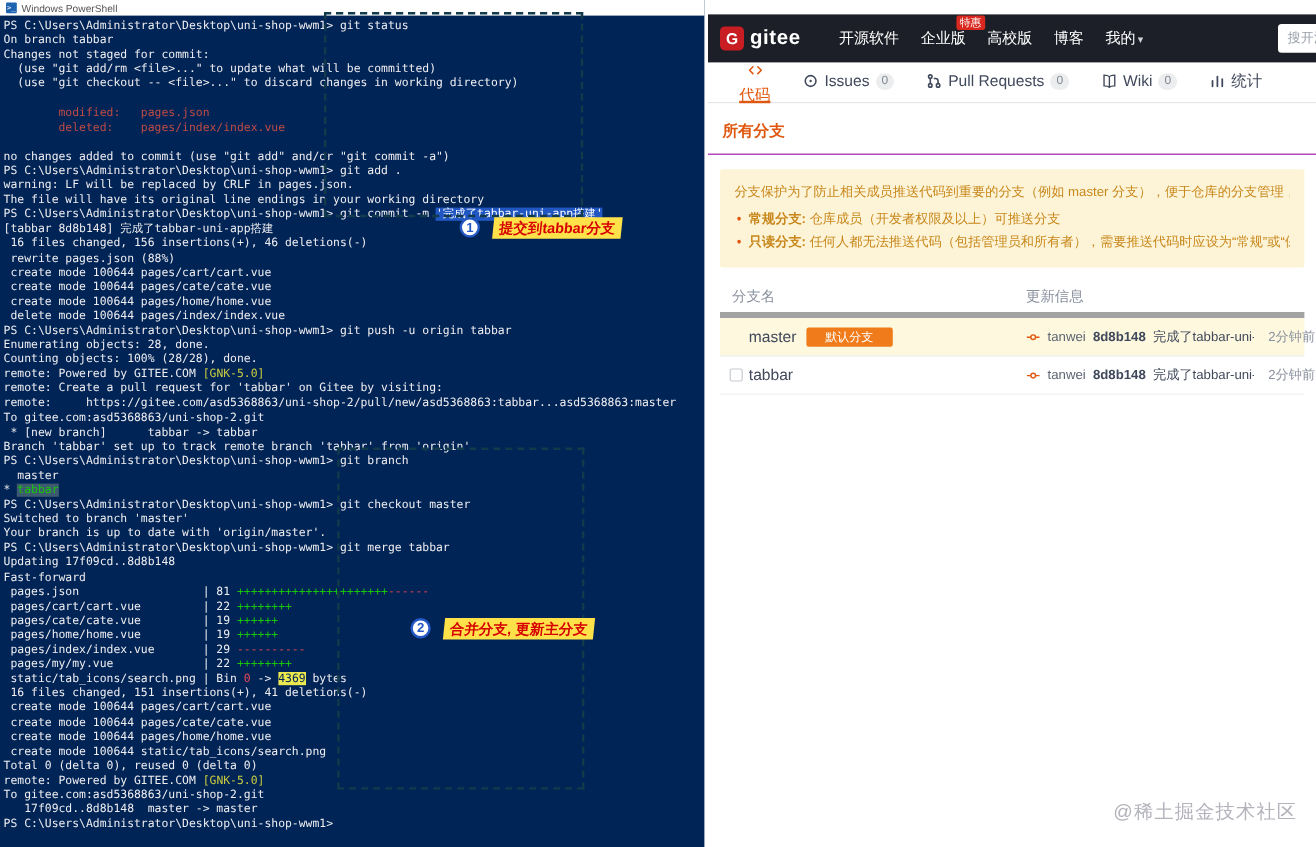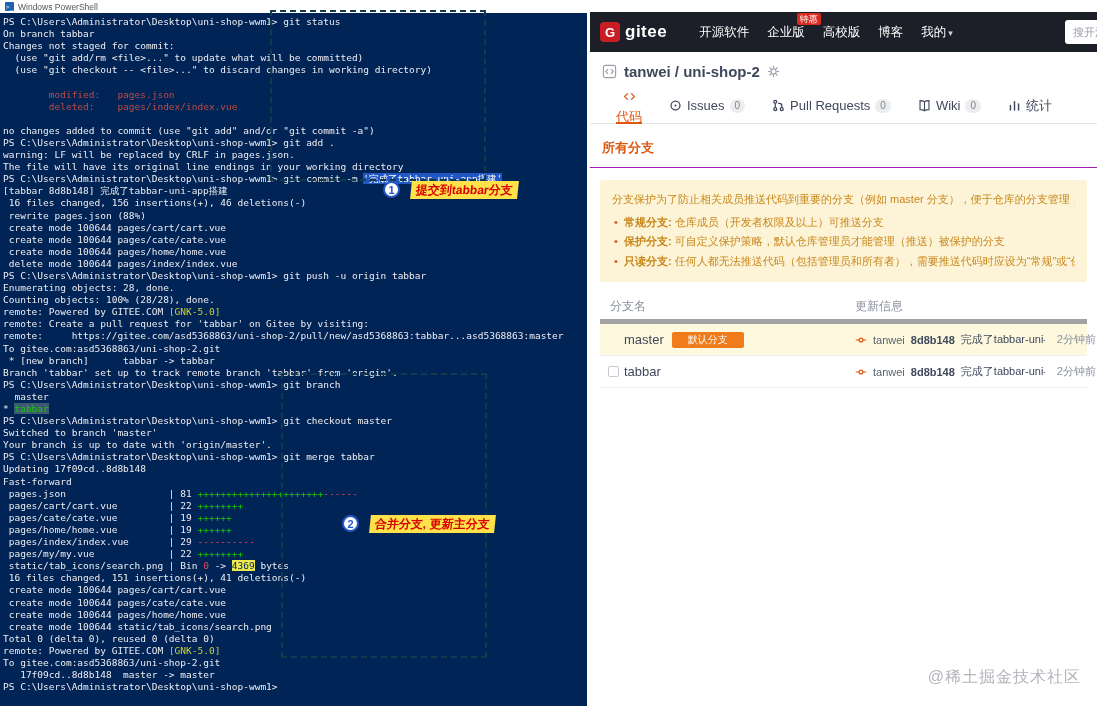--- a/index.html
+++ b/index.html
@@ -193,35 +193,20 @@
       <nav class="g-navlinks">
           <a class="g-navlink"><span>开源软件</span></a>
           <a class="g-navlink"><span>企业版</span><span class="g-promo">特惠</span></a>
           <a class="g-navlink"><span>高校版</span></a>
           <a class="g-navlink"><span>博客</span></a>
           <a class="g-navlink"><span>我的</span><span class="g-caret">▾</span></a>
         </nav>
       <input class="g-search" placeholder="搜开源" style="">
     </header>
 
-    <div class="g-repohead">
-      <span class="icon-wrap" id="repo-icon">
-          <svg width="15" height="15" viewBox="0 0 16 16" fill="none" stroke="#9aa0ab" stroke-width="1.2">
-            <rect x="1.5" y="1.5" width="13" height="13" rx="2"></rect>
-            <path d="M6.5 5.5 4 8l2.5 2.5M9.5 5.5 12 8l-2.5 2.5"></path>
-          </svg>
-        </span>
-      <h1 class="g-repotitle">tanwei / uni-shop-2</h1>
-      <span class="icon-wrap" id="gear-icon">
-          <svg width="13" height="13" viewBox="0 0 16 16" fill="none" stroke="#9aa0ab" stroke-width="1.4">
-            <circle cx="8" cy="8" r="3.2"></circle>
-            <path d="M8 1v3M8 12v3M1 8h3M12 8h3M3 3l2 2M11 11l2 2M13 3l-2 2M5 11l-2 2"></path>
-          </svg>
-        </span>
-    </div>
 
     <div class="g-tabs">
         <div class="g-tab active">
           <span class="icon-wrap">
             <svg width="13" height="13" viewBox="0 0 16 16" fill="none" stroke="currentColor" stroke-width="1.6" stroke-linecap="round" stroke-linejoin="round">
               <path d="M5.5 4.5 2 8l3.5 3.5M10.5 4.5 14 8l-3.5 3.5"></path>
             </svg>
           </span>
           <span>代码</span>
         </div>
@@ -269,21 +254,20 @@
     <div class="g-branches">
       <div class="g-filter-row">
         <span class="g-filter">所有分支</span>
       </div>
       <div class="g-notice">
         <div class="g-notice-intro">
           <span>分支保护为了防止相关成员推送代码到重要的分支（例如 master 分支），便于仓库的分支管理，点击前往</span>
         </div>
         <ul id="notice-list">
             <li><span class="term">常规分支:</span> 仓库成员（开发者权限及以上）可推送分支</li>
-            <li><span class="term">保护分支:</span> 可自定义保护策略，默认仓库管理员才能管理（推送）被保护的分支</li>
             <li><span class="term">只读分支:</span> 任何人都无法推送代码（包括管理员和所有者），需要推送代码时应设为“常规”或“保护”分支</li>
           </ul>
       </div>
       <div class="g-thead">
         <span>分支名</span>
         <span class="col-info">更新信息</span>
       </div>
       <div id="branch-rows">
           <div class="branch-row hl">
             <span class="bname">master</span>

